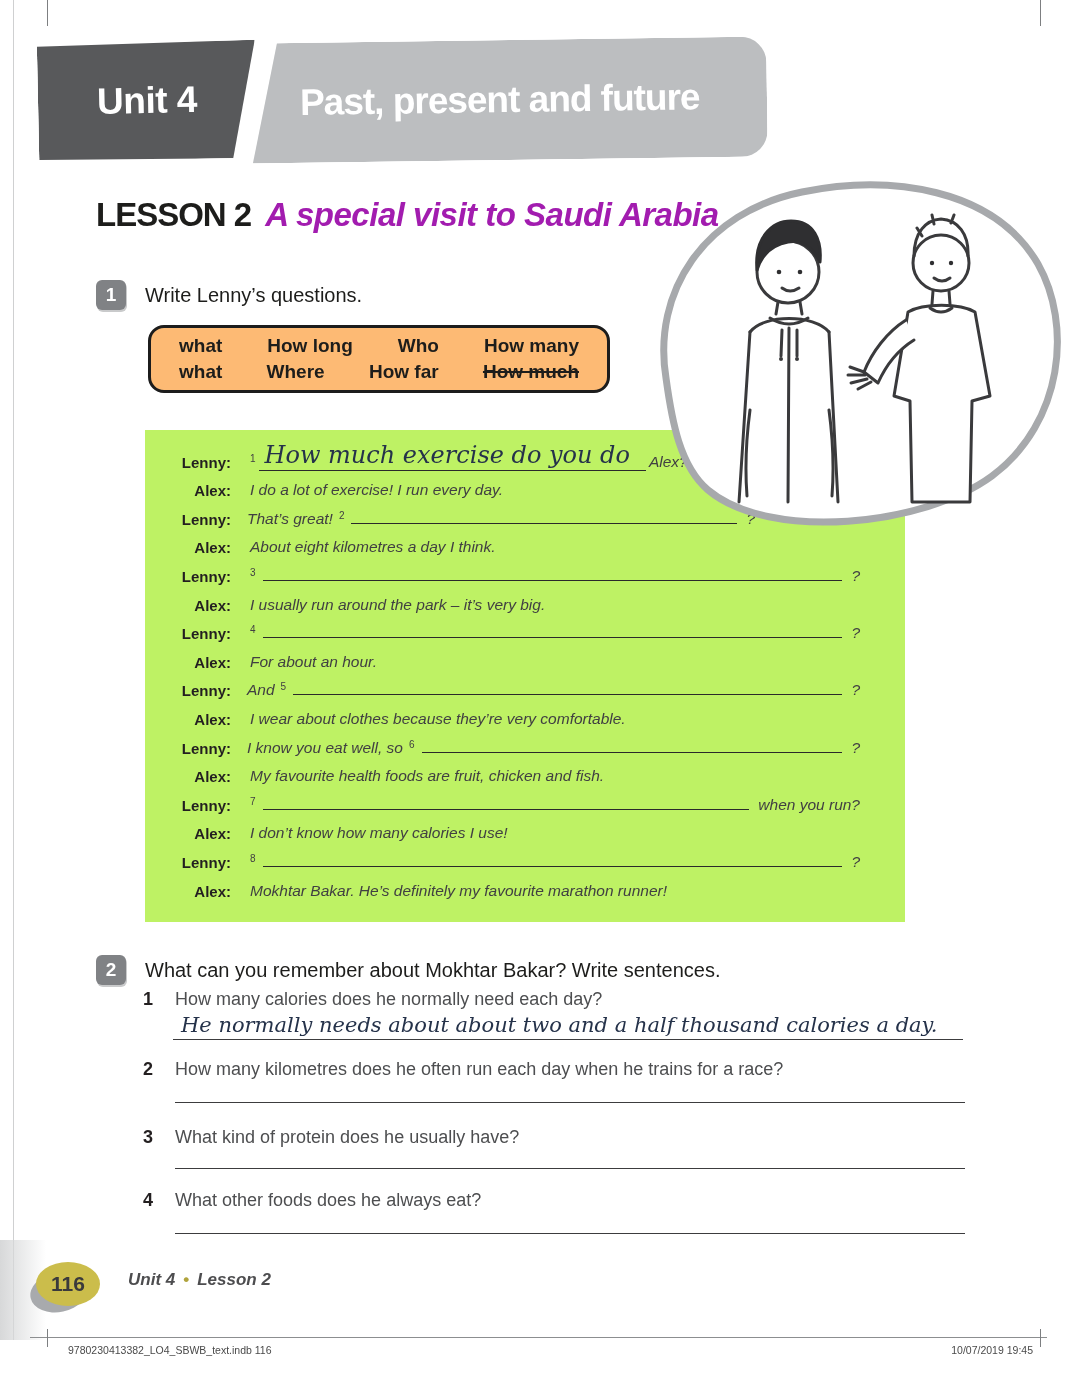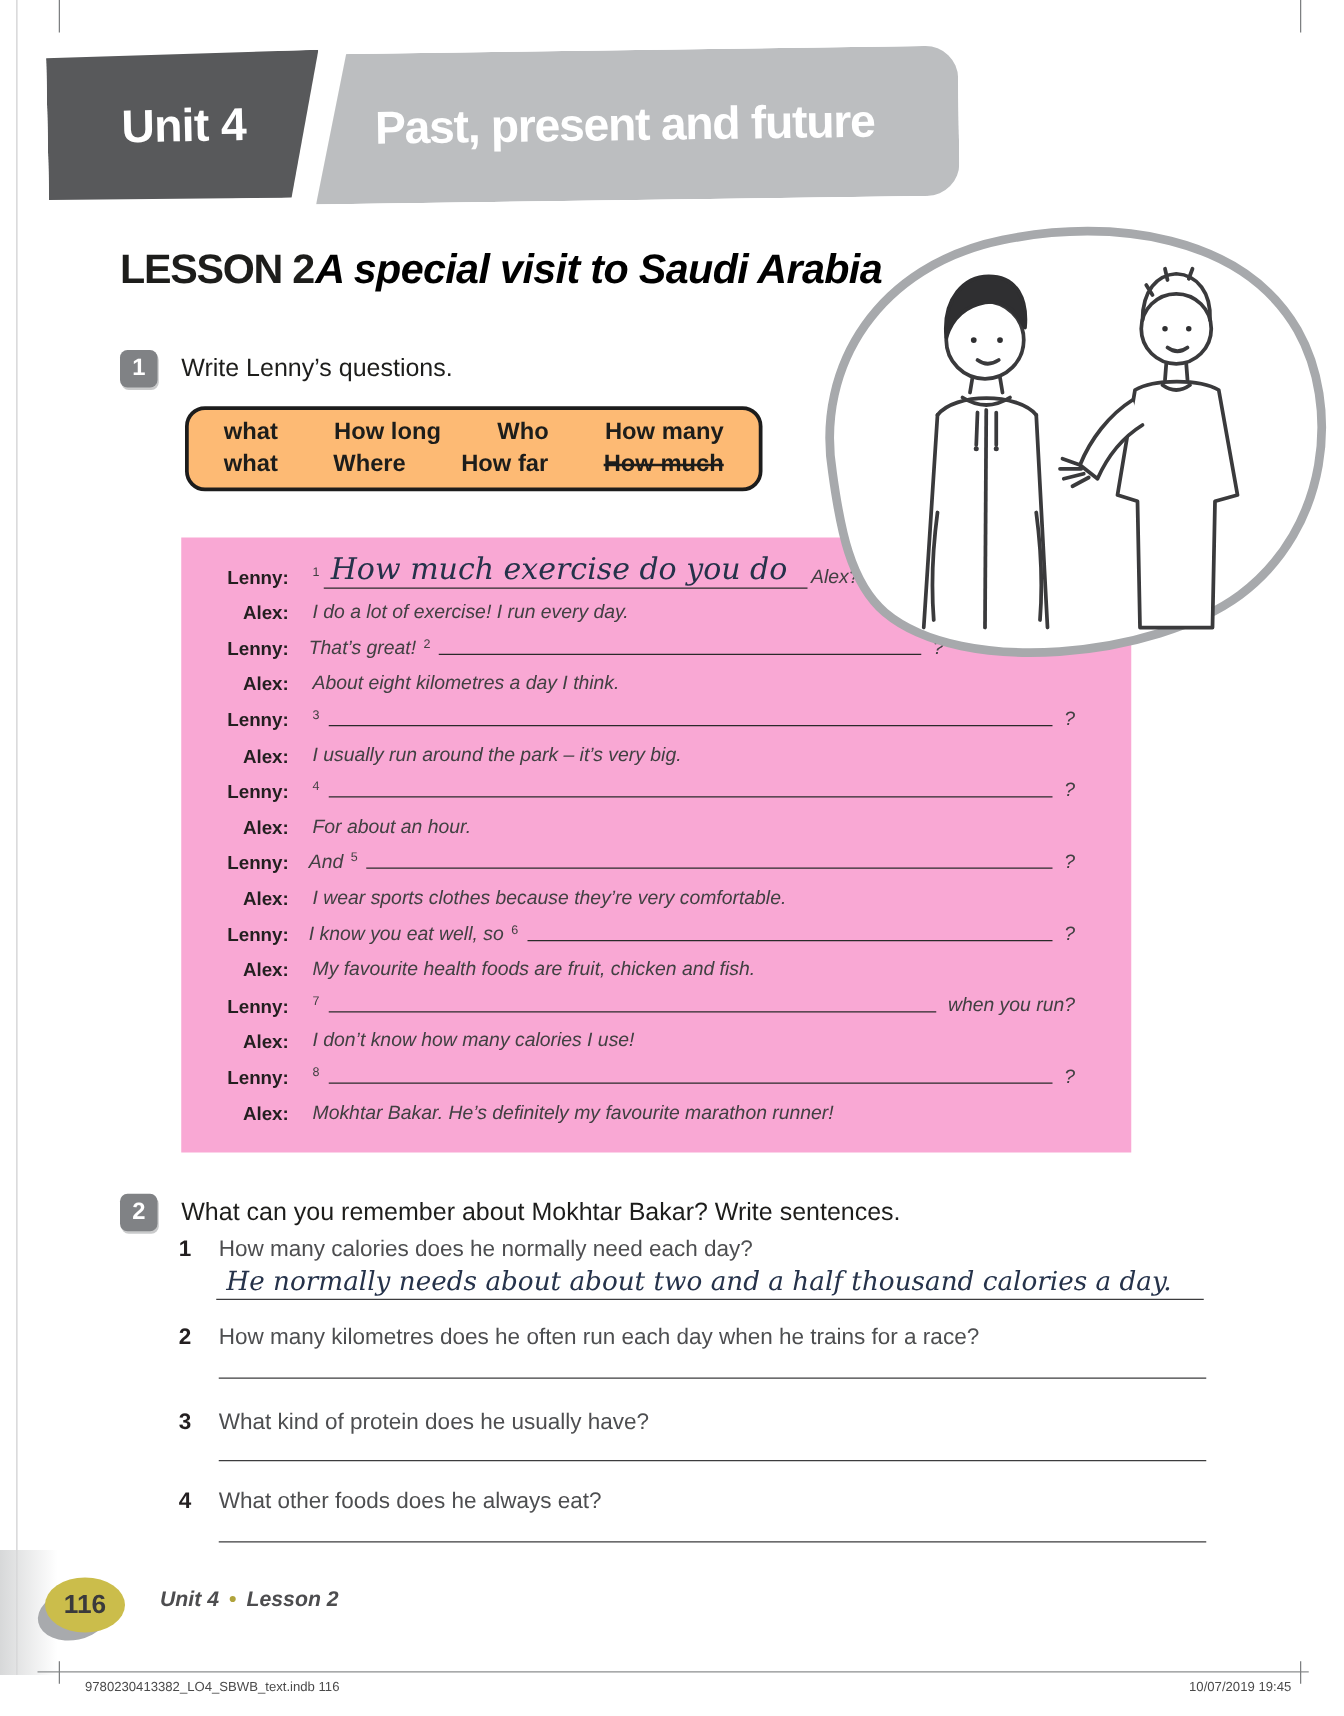--- a/index.html
+++ b/index.html
@@ -25,21 +25,21 @@
     position:absolute; left:252px; top:40px; width:515px; height:120px;
     background:#bcbec0; transform:rotate(-0.8deg);
     border-radius:0 26px 26px 0;
     clip-path:polygon(5% 0, 100% 0, 100% 100%, 0 100%);
     display:flex; align-items:center;
   }
   .banner-light span { color:#fff; font-weight:bold; font-size:37px; letter-spacing:-1px; padding-left:48px; }
   
   .lesson-heading { position:absolute; left:96px; top:196px; white-space:nowrap; }
   .lesson-label { font-weight:bold; font-size:33px; letter-spacing:-1px; color:#1d1d1b; }
-  .lesson-title { font-weight:bold; font-style:italic; font-size:33px; letter-spacing:-0.5px; color:#000000; margin-left:1px; }
+  .lesson-title { font-weight:bold; font-style:italic; font-size:33px; letter-spacing:-0.5px; color:#a21caf; margin-left:14px; }
   
   .badge {
     position:absolute; width:30px; height:30px; background:#808285; border-radius:6px;
     color:#fff; font-weight:bold; font-size:19px; display:flex; align-items:center; justify-content:center;
     box-shadow:1px 2px 0 #c9cacb;
   }
   .badge1 { left:96px; top:280px; }
   .badge2 { left:96px; top:955px; }
   .instruction { position:absolute; font-weight:normal; font-size:20px; color:#1d1d1b; }
   .instr1 { left:145px; top:284px; }
@@ -51,21 +51,21 @@
     display:flex; flex-direction:column; justify-content:space-evenly; padding:4px 28px; box-sizing:border-box;
     z-index:3;
   }
   .word-row { display:flex; justify-content:space-between; font-weight:bold; font-size:19px; color:#1d1d1b; }
   .word-row .struck { text-decoration:line-through; text-decoration-thickness:2px; }
   
   .illustration { position:absolute; left:638px; top:160px; width:432px; height:378px; z-index:4; }
   
   .dialogue-box {
     position:absolute; left:145px; top:430px; width:760px; height:492px;
-    background:#f9a8d4; padding-top:16px; box-sizing:border-box; z-index:2;
+    background:#bef264; padding-top:16px; box-sizing:border-box; z-index:2;
   }
   .d-row { display:flex; align-items:flex-end; height:28.6px; padding:0 45px 4px 0; box-sizing:border-box; }
   .d-row.short { padding-right:150px; }
   .speaker { width:86px; flex:none; text-align:right; font-weight:bold; font-size:15px; color:#231f20; padding-right:16px; }
   .d-content { flex:1; display:flex; align-items:flex-end; font-style:italic; font-size:15.5px; color:#414042; min-width:0; }
   .pre { white-space:nowrap; margin-right:3px; }
   .sup { position:relative; top:-7px; font-size:10px; font-style:normal; margin:0 3px 0 3px; flex:none; }
   .blank { flex:1; height:0; border-bottom:1.4px solid #2a2a2a; margin:0 6px 4px 4px; align-self:flex-end; }
   .fill {
     flex:none; font-family:"DejaVu Serif", serif; font-style:italic; font-size:24px; color:#25324a;
@@ -215,21 +215,21 @@
         <span class="pre">And</span>
         <span class="sup">5</span>
         <span class="blank"></span>
         <span class="tail">?</span>
       </span>
     </div>
 
     <div class="d-row">
       <span class="speaker">Alex:</span>
       <span class="d-content">
-        <span class="tail">I wear sports clothes because they’re very comfortable.</span>
+        <span class="tail">I wear about clothes because they’re very comfortable.</span>
       </span>
     </div>
 
     <div class="d-row">
       <span class="speaker">Lenny:</span>
       <span class="d-content">
         <span class="pre">I know you eat well, so</span>
         <span class="sup">6</span>
         <span class="blank"></span>
         <span class="tail">?</span>

